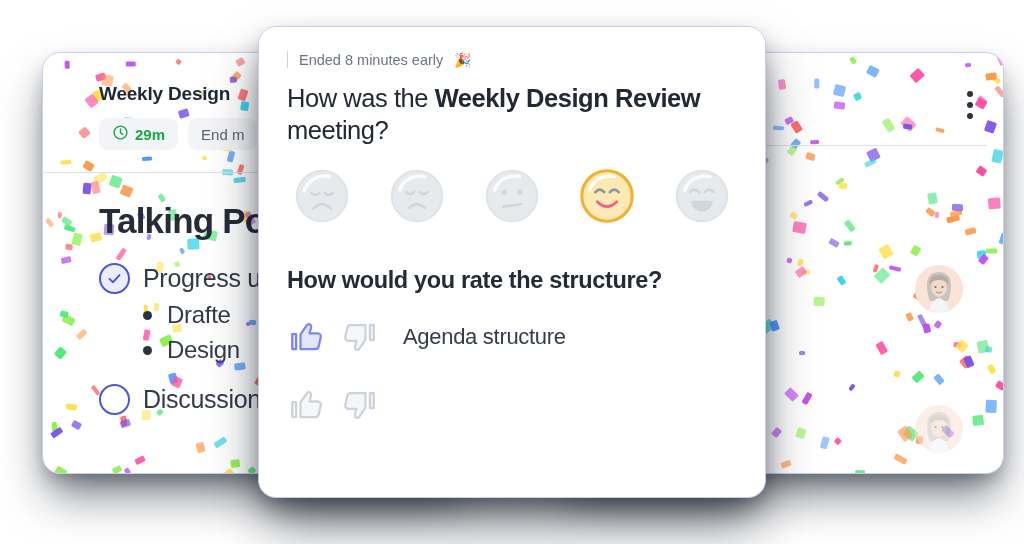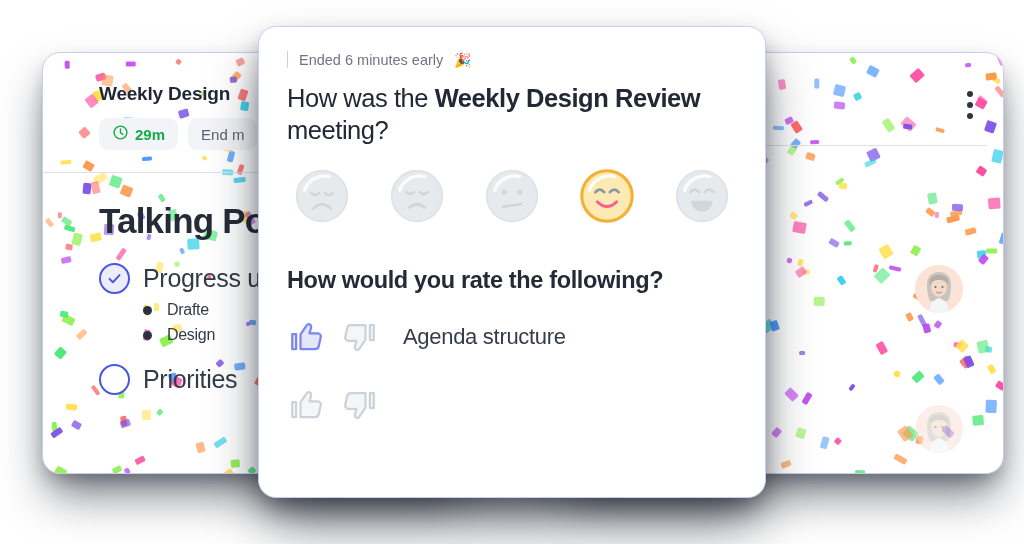--- a/index.html
+++ b/index.html
@@ -50,21 +50,21 @@
   .tp-check{
     width:27px;height:27px;border-radius:50%;
     border:2.4px solid #4b56e0;flex:0 0 auto;
     display:flex;align-items:center;justify-content:center;
     background:#fff;
   }
   .tp-check.on{background:#eceeff;}
   .tp-text{font-size:25px;color:#333b49;white-space:nowrap;letter-spacing:-.3px;}
   .tp-sub{display:flex;align-items:center;gap:15px;margin:7px 0 7px 44px;}
   .tp-dot{width:9px;height:9px;border-radius:50%;background:#2a323f;flex:0 0 auto;}
-  .tp-subtext{font-size:16px;color:#333b49;white-space:nowrap;letter-spacing:-.3px;}
+  .tp-subtext{font-size:24px;color:#333b49;white-space:nowrap;letter-spacing:-.3px;}
 
   
   #card-right{left:562px;top:52px;width:440px;height:420px;z-index:1;}
   .rc-top{
     position:relative;z-index:3;
     display:flex;align-items:center;justify-content:flex-end;
     gap:16px;padding:34px 28px 0 0;
   }
   .send-btn{
     border:1.4px solid #4b515e;border-radius:9px;
@@ -313,21 +313,21 @@
           <span class="tp-subtext">Drafte</span>
         </div>
 
         <div class="tp-sub">
           <span class="tp-dot"></span>
           <span class="tp-subtext">Design</span>
         </div>
 
         <div class="tp-item" style="margin-top:20px">
           <span class="tp-check"></span>
-          <span class="tp-text">Priorities </span>
+          <span class="tp-text">Discussion </span>
         </div>
 
       </div>
     </div>
   </div>
 
   <div class="card" id="card-right">
     <div class="confetti" id="confetti-right">
         <i style="left:266.4px;top:187.0px;width:10.2px;height:6.0px;background:#7a4fe8;transform:rotate(30deg);opacity:0.63"></i>
         <i style="left:274.8px;top:124.0px;width:4.0px;height:8.5px;background:#8ef04f;transform:rotate(54deg);opacity:0.87"></i>
@@ -543,21 +543,21 @@
         <circle cx="20.5" cy="22" r="1" fill="#7a736d"></circle>
           <circle cx="27.5" cy="22" r="1" fill="#7a736d"></circle>
       </svg>
     </div>
   </div>
 
   <div id="modal">
 
     <div class="meta">
       <span class="meta-sep"></span>
-      <span class="meta-text">Ended 6 minutes early</span>
+      <span class="meta-text">Ended 8 minutes early</span>
       <span class="meta-emoji">🎉</span>
     </div>
 
     <div class="m-title">
       <span>How was the </span><b>Weekly Design Review</b><span> meeting?</span>
     </div>
 
     <div class="faces">
 
       <span class="face">
@@ -601,21 +601,21 @@
         <svg viewBox="0 0 64 64" width="62" height="62">
           <circle cx="32" cy="32" r="26" fill="#e7eaed" stroke="#dfe3e7" stroke-width="2"></circle>
           <path d="M14 26a22 22 0 0 1 26-14" stroke="#fafbfc" stroke-width="3.5" fill="none" stroke-linecap="round"></path>
           <path d="M20 28q4.5-5 9 0M35 28q4.5-5 9 0" stroke="#cfd6dc" stroke-width="2.8" fill="none" stroke-linecap="round"></path>
           <path d="M21 37h22a11 11 0 0 1-22 0z" fill="#cfd6dc"></path>
         </svg>
       </span>
 
     </div>
 
-    <div class="q2">How would you rate the following?</div>
+    <div class="q2">How would you rate the structure?</div>
 
     <div class="rate-list">
 
       <div class="rate-row">
         <span class="thumb">
           <svg viewBox="0 0 28 28" width="42" height="42" fill="#e3e6fb" stroke="#7b87ef" stroke-width="1.5" stroke-linejoin="round">
             <path d="M3.5 12h2.6v10H3.5z"></path>
             <path d="M9 22V12.2l4.2-6.1c.6-.9 2-1 2.6 0 .4.6.4 1.2.2 1.9L15 11.5h5.4c1.4 0 2.4 1.2 2.1 2.5l-1.3 6c-.2 1.1-1.2 2-2.4 2z"></path>
           </svg>
         </span>

